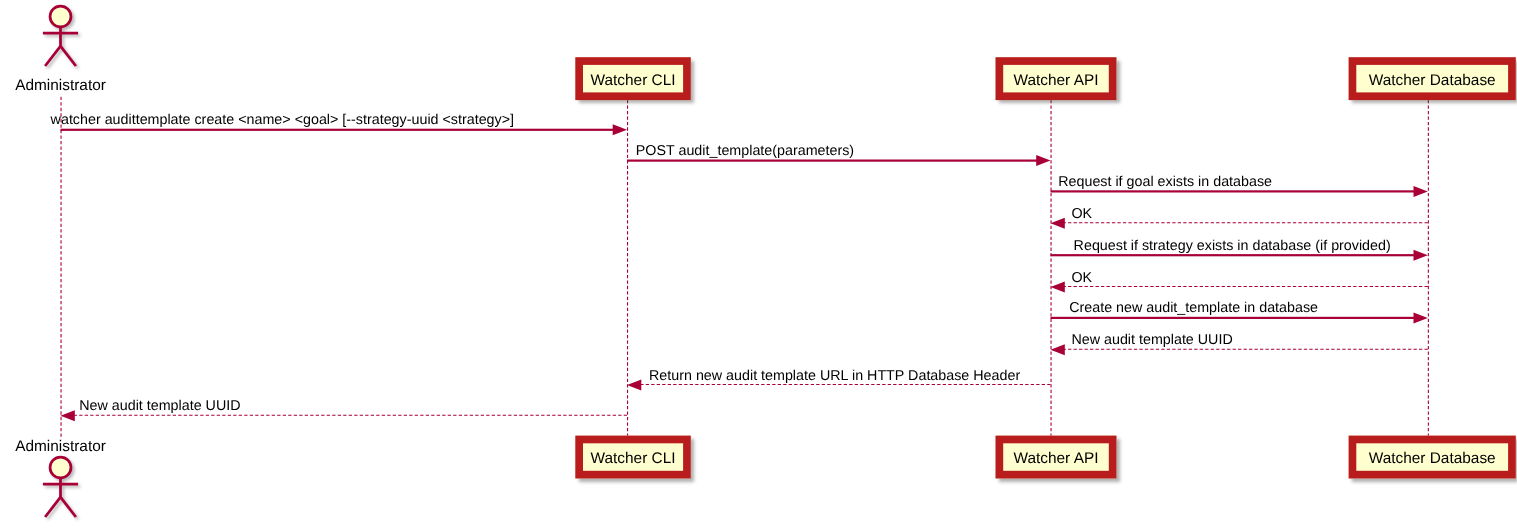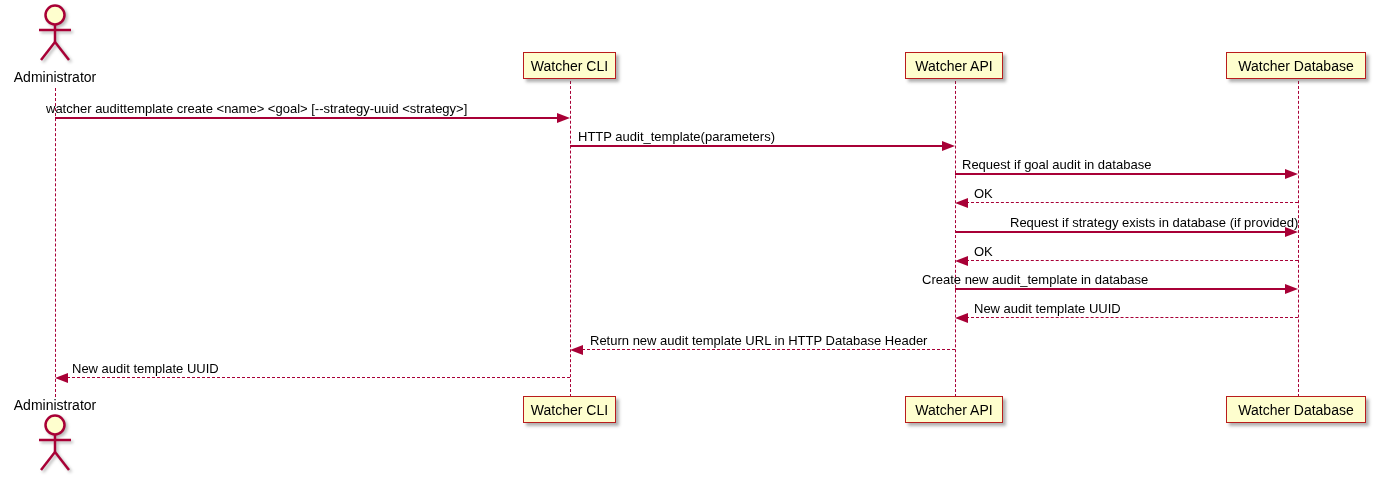--- a/index.html
+++ b/index.html
@@ -8,21 +8,21 @@
     width:1379px;height:483px;
     background:#ffffff;
     font-family:Liberation Sans, sans-serif;
     color:#000;
     overflow:hidden;
   }
   .participant{
     position:absolute;
     height:25px;
     background:#FEFECE;
-    border:1px solid #b91c1c;
+    border:7px solid #b91c1c;
     box-shadow:3px 3px 3px rgba(80,80,80,0.45);
     display:flex;align-items:center;justify-content:center;
     font-size:14px;
     box-sizing:content-box;
   }
   .lifeline{
     position:absolute;
     width:0;
     border-left:1.5px dashed #A80036;
   }
@@ -82,51 +82,51 @@
   <div class="participant" style="left:905px;top:52px;width:96px">Watcher API</div>
   <div class="participant" style="left:1226px;top:52px;width:138px">Watcher Database</div>
 
   <div>
     <span class="msg-label" style="left:46px;top:102px">watcher audittemplate create &lt;name&gt; &lt;goal&gt; [--strategy-uuid &lt;strategy&gt;]</span>
     <div class="line solid" style="left:55px;top:117px;width:504px"></div>
     <div class="arr right" style="left:557px;top:113px"></div>
   </div>
 
   <div>
-    <span class="msg-label" style="left:578px;top:130px">HTTP audit_template(parameters)</span>
+    <span class="msg-label" style="left:578px;top:130px">POST audit_template(parameters)</span>
     <div class="line solid" style="left:570px;top:145px;width:374px"></div>
     <div class="arr right" style="left:942px;top:141px"></div>
   </div>
 
   <div>
-    <span class="msg-label" style="left:962px;top:158px">Request if goal audit in database</span>
+    <span class="msg-label" style="left:962px;top:158px">Request if goal exists in database</span>
     <div class="line solid" style="left:955px;top:173px;width:332px"></div>
     <div class="arr right" style="left:1285px;top:169px"></div>
   </div>
 
   <div>
     <span class="msg-label" style="left:974px;top:187px">OK</span>
     <div class="line dashed" style="left:966px;top:202px;width:332px"></div>
     <div class="arr left" style="left:955px;top:198px"></div>
   </div>
 
   <div>
-    <span class="msg-label" style="left:1010px;top:216px">Request if strategy exists in database (if provided)</span>
+    <span class="msg-label" style="left:976px;top:216px">Request if strategy exists in database (if provided)</span>
     <div class="line solid" style="left:955px;top:231px;width:332px"></div>
     <div class="arr right" style="left:1285px;top:227px"></div>
   </div>
 
   <div>
     <span class="msg-label" style="left:974px;top:245px">OK</span>
     <div class="line dashed" style="left:966px;top:260px;width:332px"></div>
     <div class="arr left" style="left:955px;top:256px"></div>
   </div>
 
   <div>
-    <span class="msg-label" style="left:922px;top:273px">Create new audit_template in database</span>
+    <span class="msg-label" style="left:972px;top:273px">Create new audit_template in database</span>
     <div class="line solid" style="left:955px;top:288px;width:332px"></div>
     <div class="arr right" style="left:1285px;top:284px"></div>
   </div>
 
   <div>
     <span class="msg-label" style="left:974px;top:302px">New audit template UUID</span>
     <div class="line dashed" style="left:966px;top:317px;width:332px"></div>
     <div class="arr left" style="left:955px;top:313px"></div>
   </div>
 

